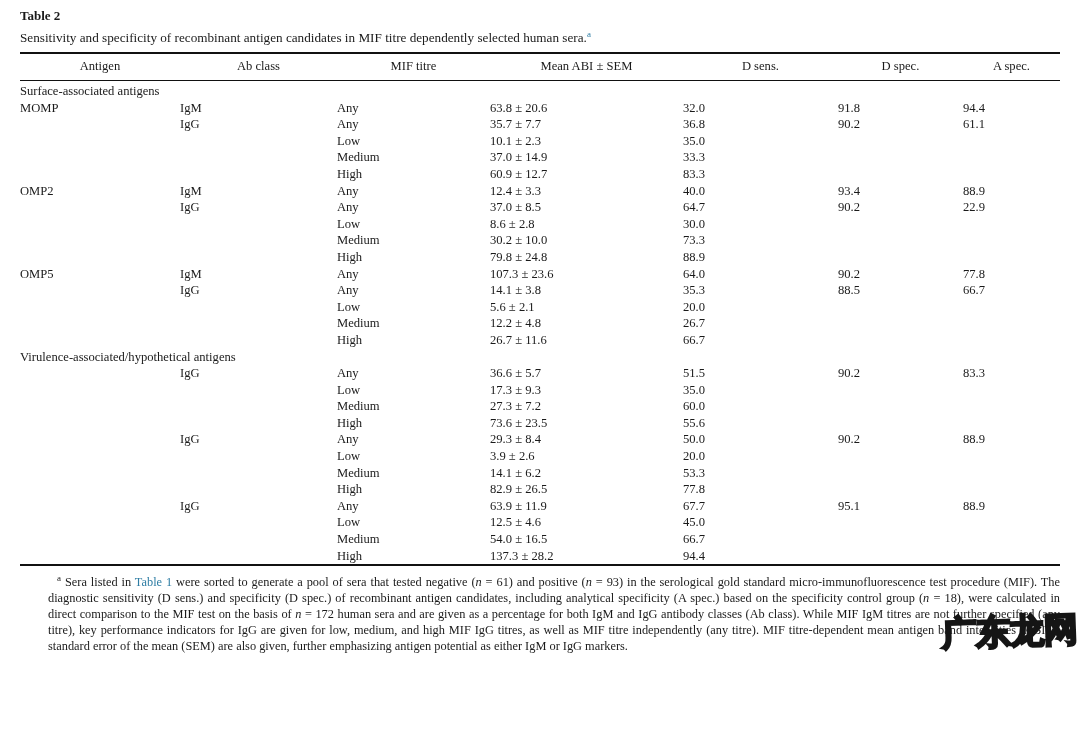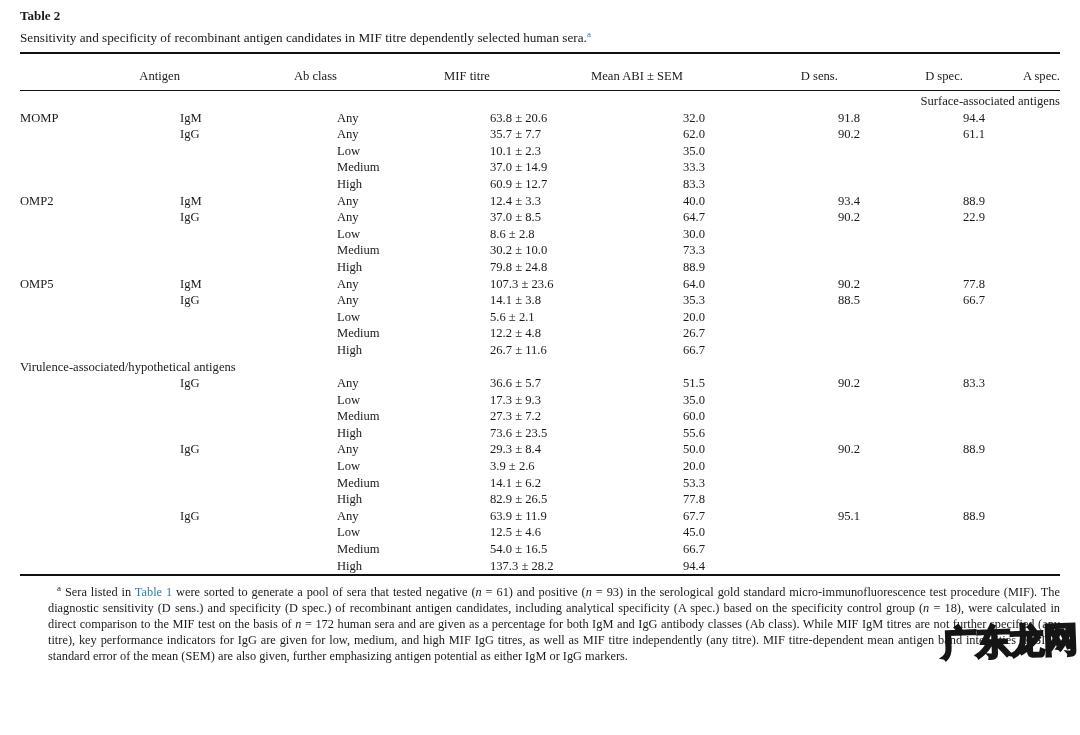--- a/index.html
+++ b/index.html
@@ -15,29 +15,29 @@
   .tbl-caption{font-size:13.2px;line-height:17px;margin-top:5px;}
   sup{font-size:9px;vertical-align:super;line-height:0;}
   .link{color:var(--link);}
   table{
     width:100%;border-collapse:collapse;margin-top:6px;
     border-top:2px solid var(--rule);
     border-bottom:2px solid var(--rule);
     font-size:12.6px;
   }
   thead th{
-    text-align:right;font-weight:normal;
-    padding:15px 0 6px 0;
+    text-align:center;font-weight:normal;
+    padding:5px 0 6px 0;
     border-bottom:1.5px solid var(--rule);
   }
   tbody td{
     padding:0;height:16.6px;line-height:16.6px;
     white-space:nowrap;overflow:hidden;
   }
-  tbody tr:first-child td{padding-top:2px;text-align:right;}
+  tbody tr:first-child td{padding-top:2px;}
   td.section{font-size:12.6px;}
   .footnote{
     font-size:12.35px;line-height:15.9px;margin-top:9px;
     text-align:justify;text-indent:9px;margin-left:28px;
   }
   .footnote .n{font-style:italic;}
   .footnote sup{margin-right:4px;}
   .watermark{
     position:absolute;right:2px;bottom:0px;
     font-size:34px;font-weight:bold;letter-spacing:0px;
@@ -88,21 +88,21 @@
           <td>63.8 ± 20.6</td>
           <td>32.0</td>
           <td>91.8</td>
           <td>94.4</td>
         </tr>
         <tr>
           <td></td>
           <td>IgG</td>
           <td>Any</td>
           <td>35.7 ± 7.7</td>
-          <td>62.0</td>
+          <td>36.8</td>
           <td>90.2</td>
           <td>61.1</td>
         </tr>
         <tr>
           <td></td>
           <td></td>
           <td>Low</td>
           <td>10.1 ± 2.3</td>
           <td>35.0</td>
           <td></td>

